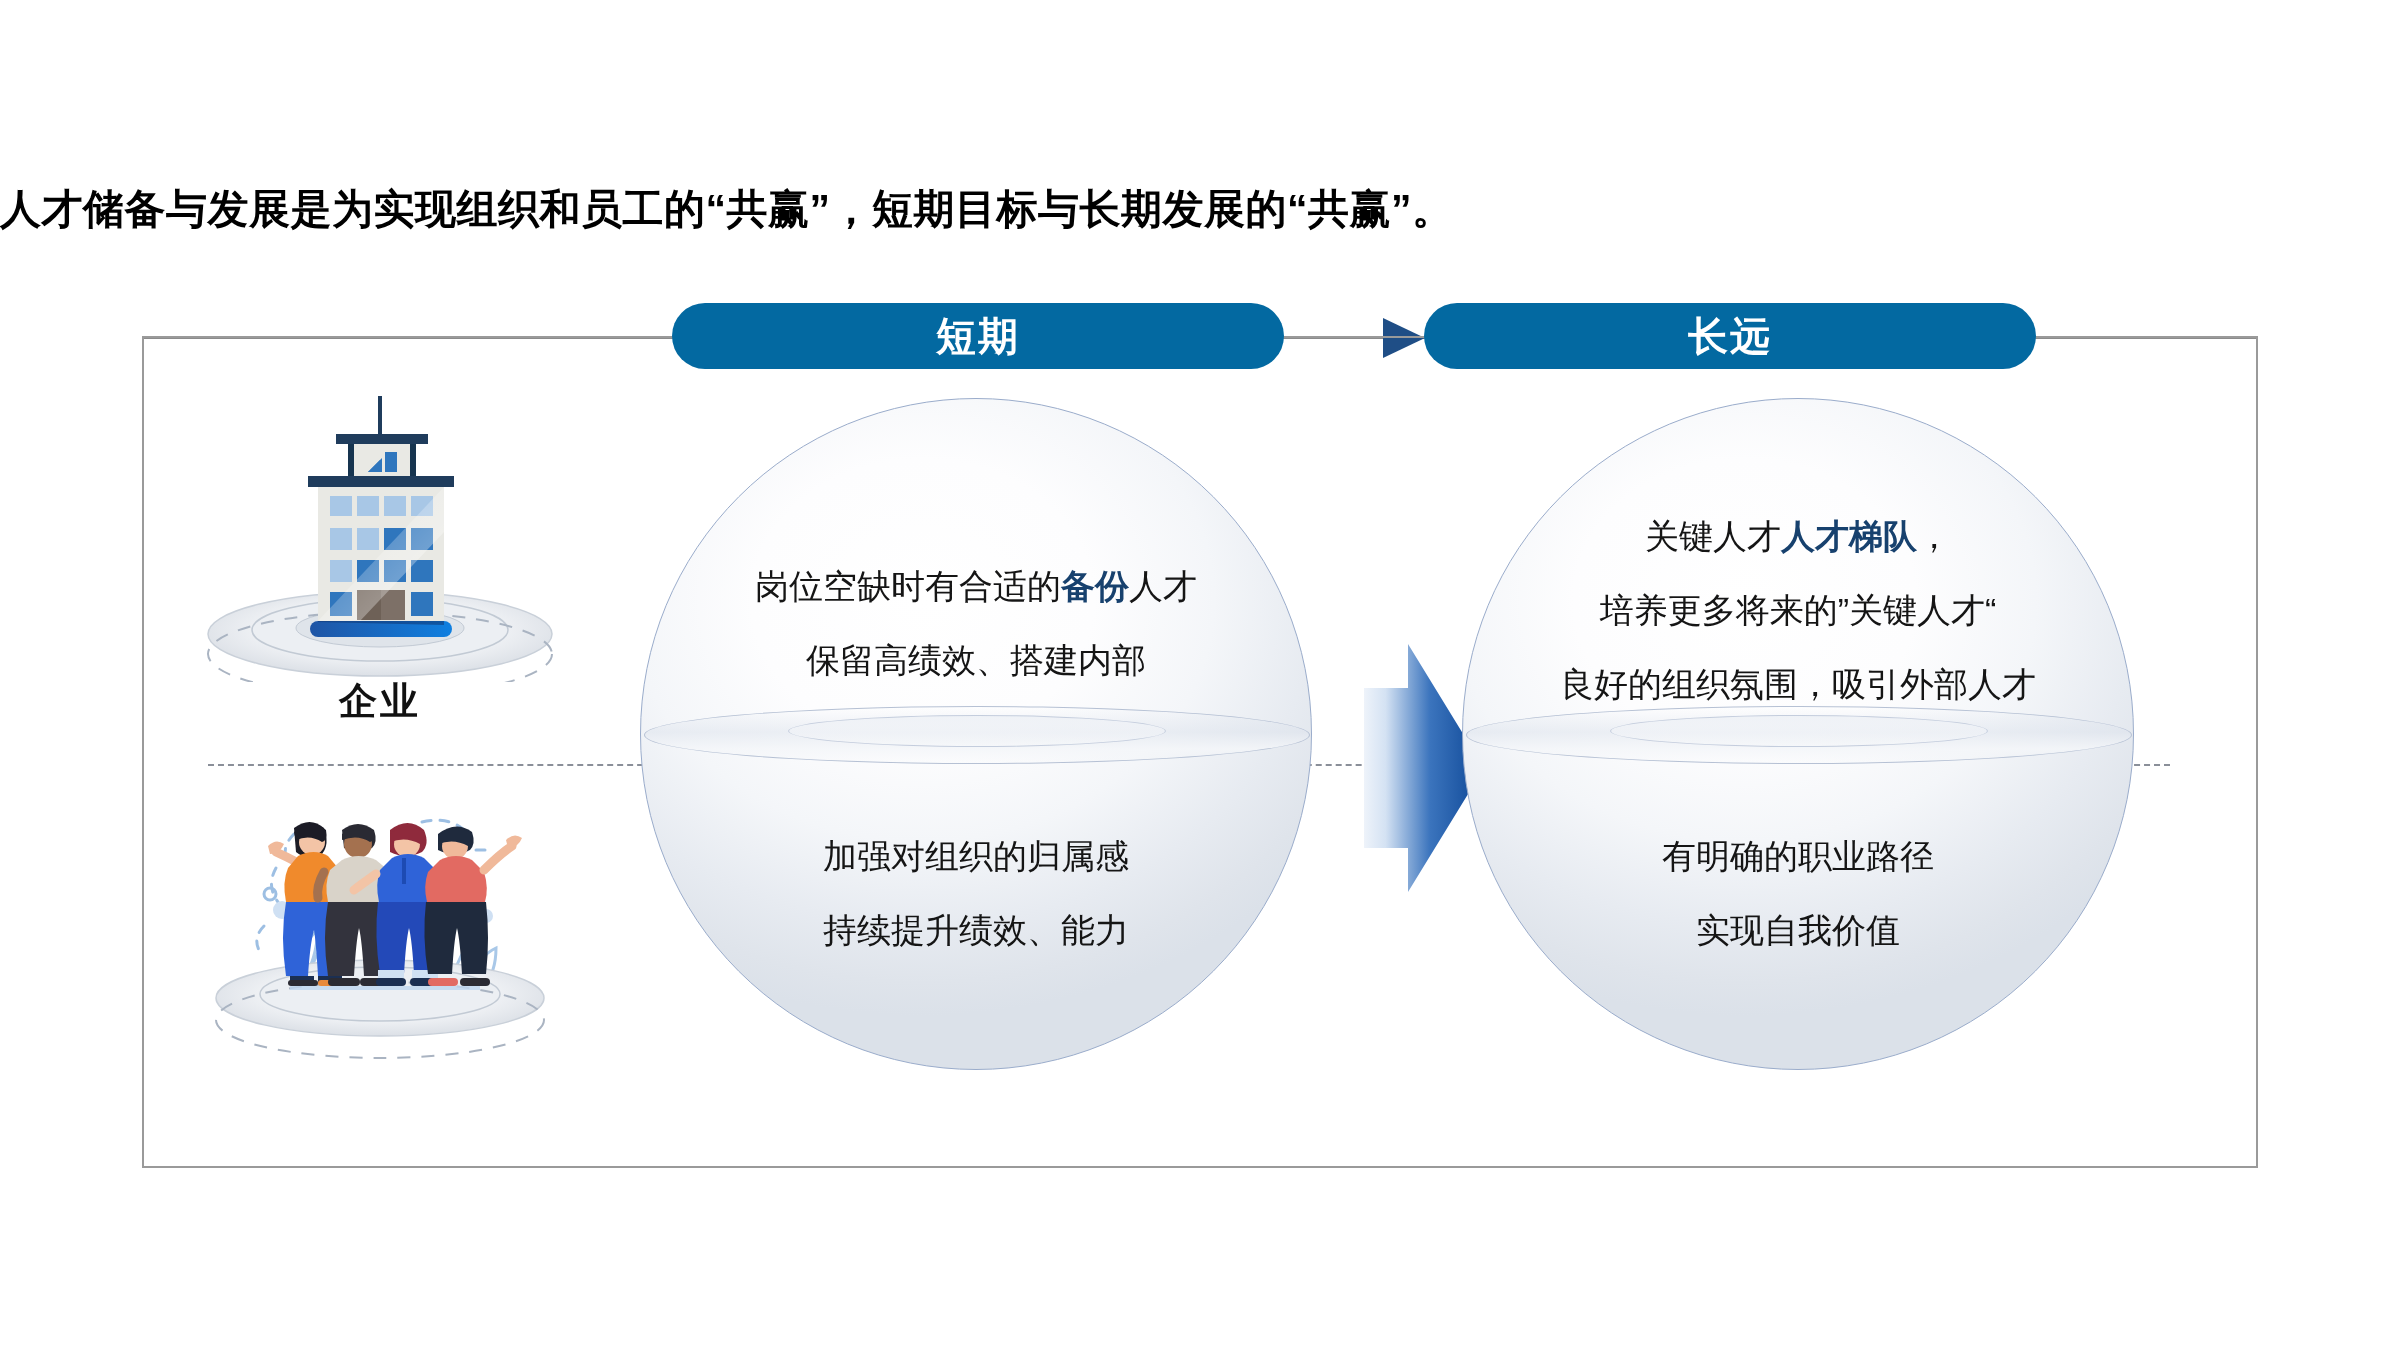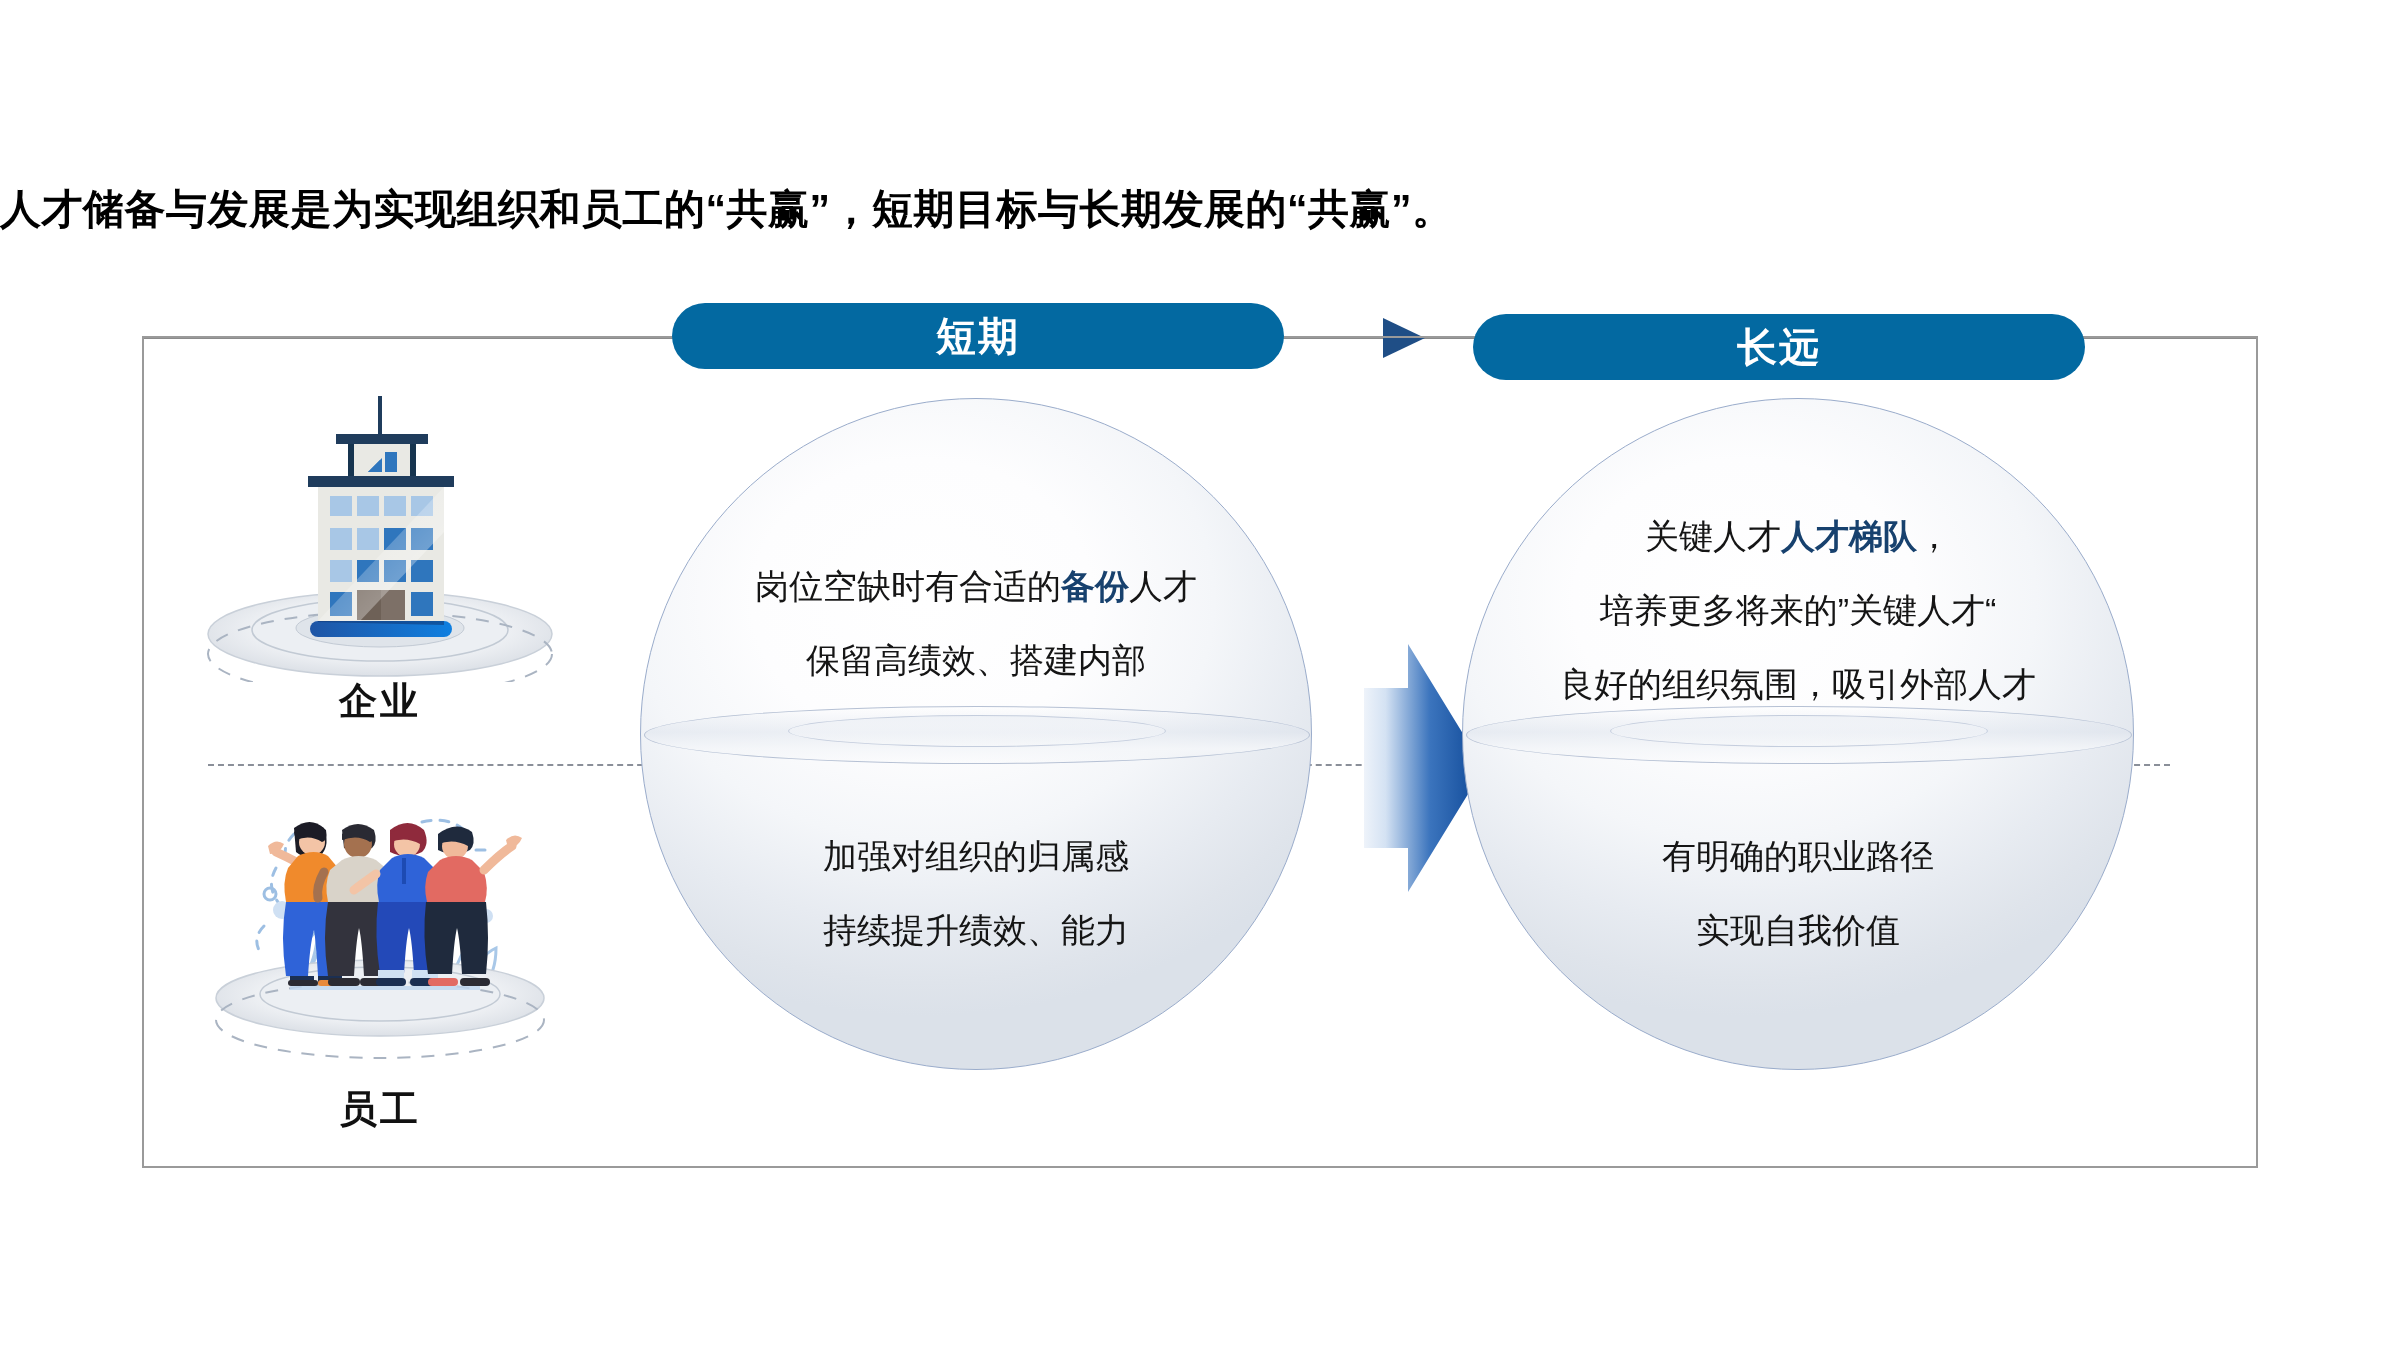--- a/index.html
+++ b/index.html
@@ -72,21 +72,21 @@
     color: #ffffff;
     font-size: 40px;
     font-weight: bold;
     display: flex;
     align-items: center;
     justify-content: center;
     letter-spacing: 2px;
     box-sizing: border-box;
   }
   #phase-pill-short { left: 672px;  width: 612px; }
-  #phase-pill-long  { left: 1473px; width: 612px; margin-top: 11px; }
+  #phase-pill-long  { left: 1424px; width: 612px; }
 
   
   #row-divider {
     position: absolute;
     left: 208px;
     top: 764px;
     width: 1962px;
     height: 0;
     border-top: 2px dashed #8a8f99;
   }
@@ -371,21 +371,20 @@
         <path d="M250 70 q16 -8 32 0 l12 12 q5 16 1 30 l-58 0 q-4 -16 1 -30 Z" fill="#e26a62"></path>
         <path d="M294 80 q16 -16 28 -24" stroke="#f0b99a" stroke-width="9" fill="none" stroke-linecap="round"></path>
         <path d="M316 50 q8 -8 16 -2 q-4 10 -14 10 Z" fill="#f0b99a"></path>
         <path d="M236 112 h60 q4 36 0 72 h-24 q-2 -34 -5 -46 q-3 12 -5 46 h-24 q-6 -38 -2 -72 Z" fill="#1f2a3d"></path>
         <rect x="238" y="188" width="30" height="8" rx="4" fill="#e26a62"></rect>
         <rect x="270" y="188" width="30" height="8" rx="4" fill="#2b2b33"></rect>
       </g>
       <rect x="100" y="196" width="190" height="4" fill="#bed6ef" opacity="0.8"></rect>
     </svg>
   </div>
-  <div class="actor-label">员工</div>
 </div>
 
 <div class="sphere" id="sphere-short">
   <div class="sphere-text-block text-top">
     <div>
       <span>岗位空缺时有合适的</span><span class="hl">备份</span><span>人才</span>
     </div>
     <div>保留高绩效、搭建内部</div>
   </div>
 

